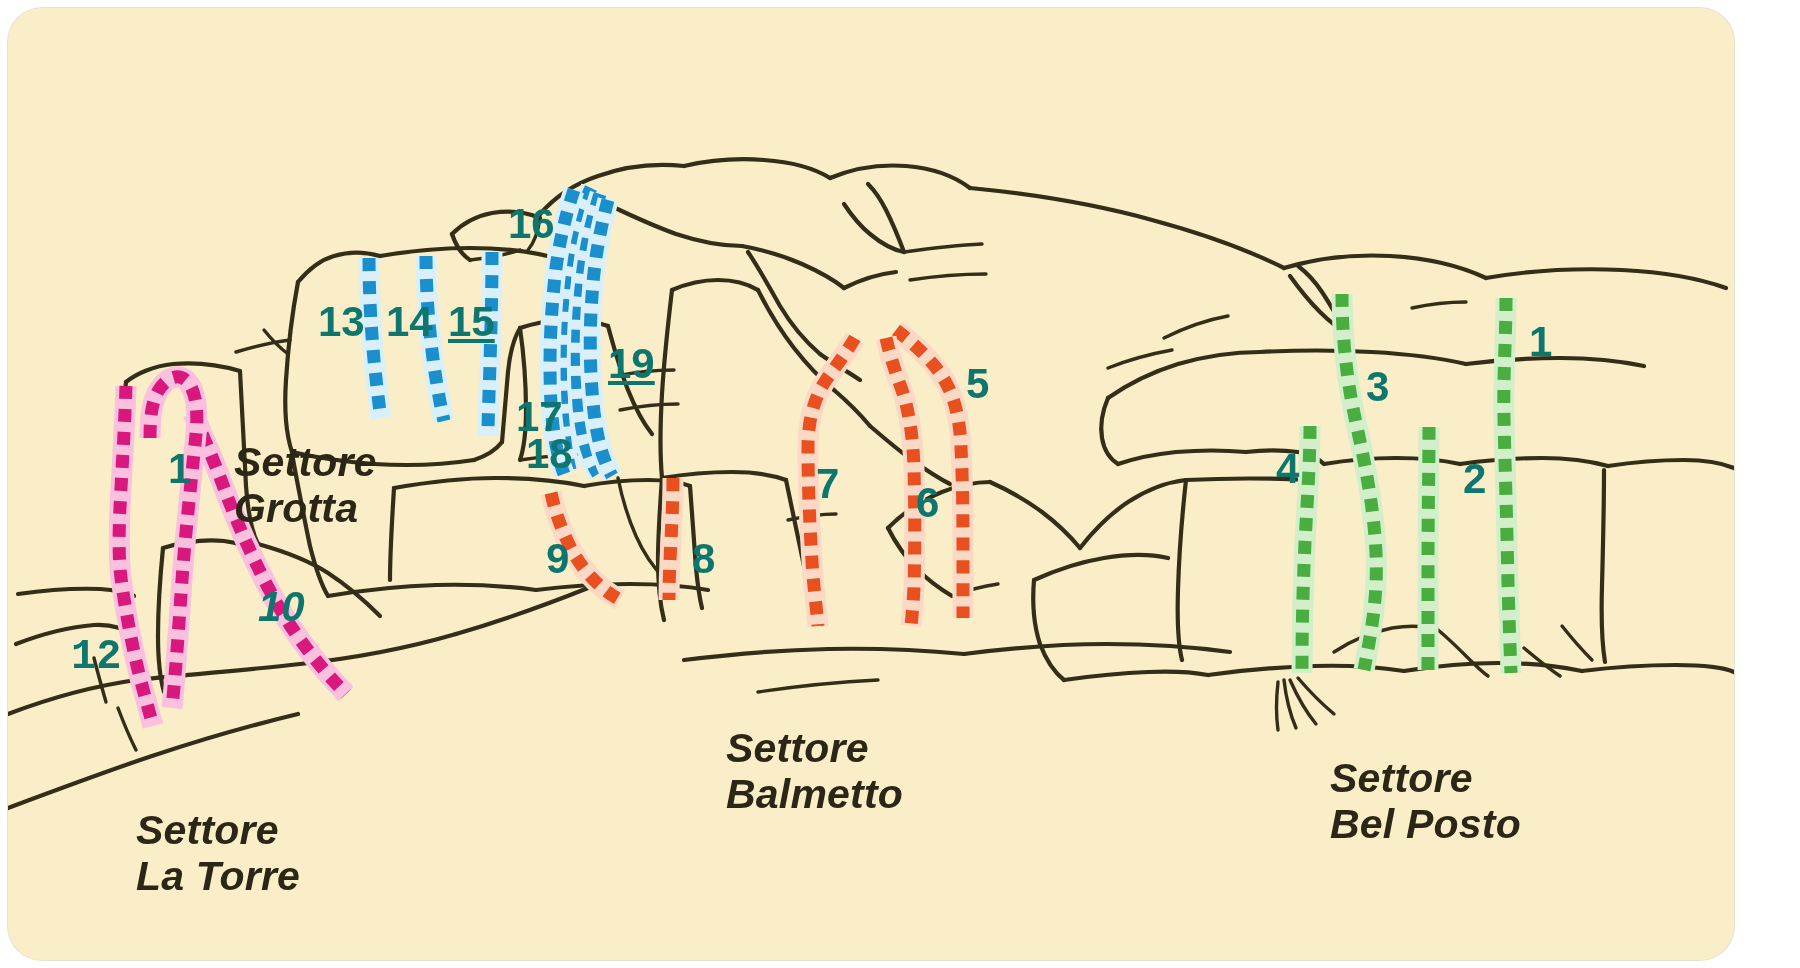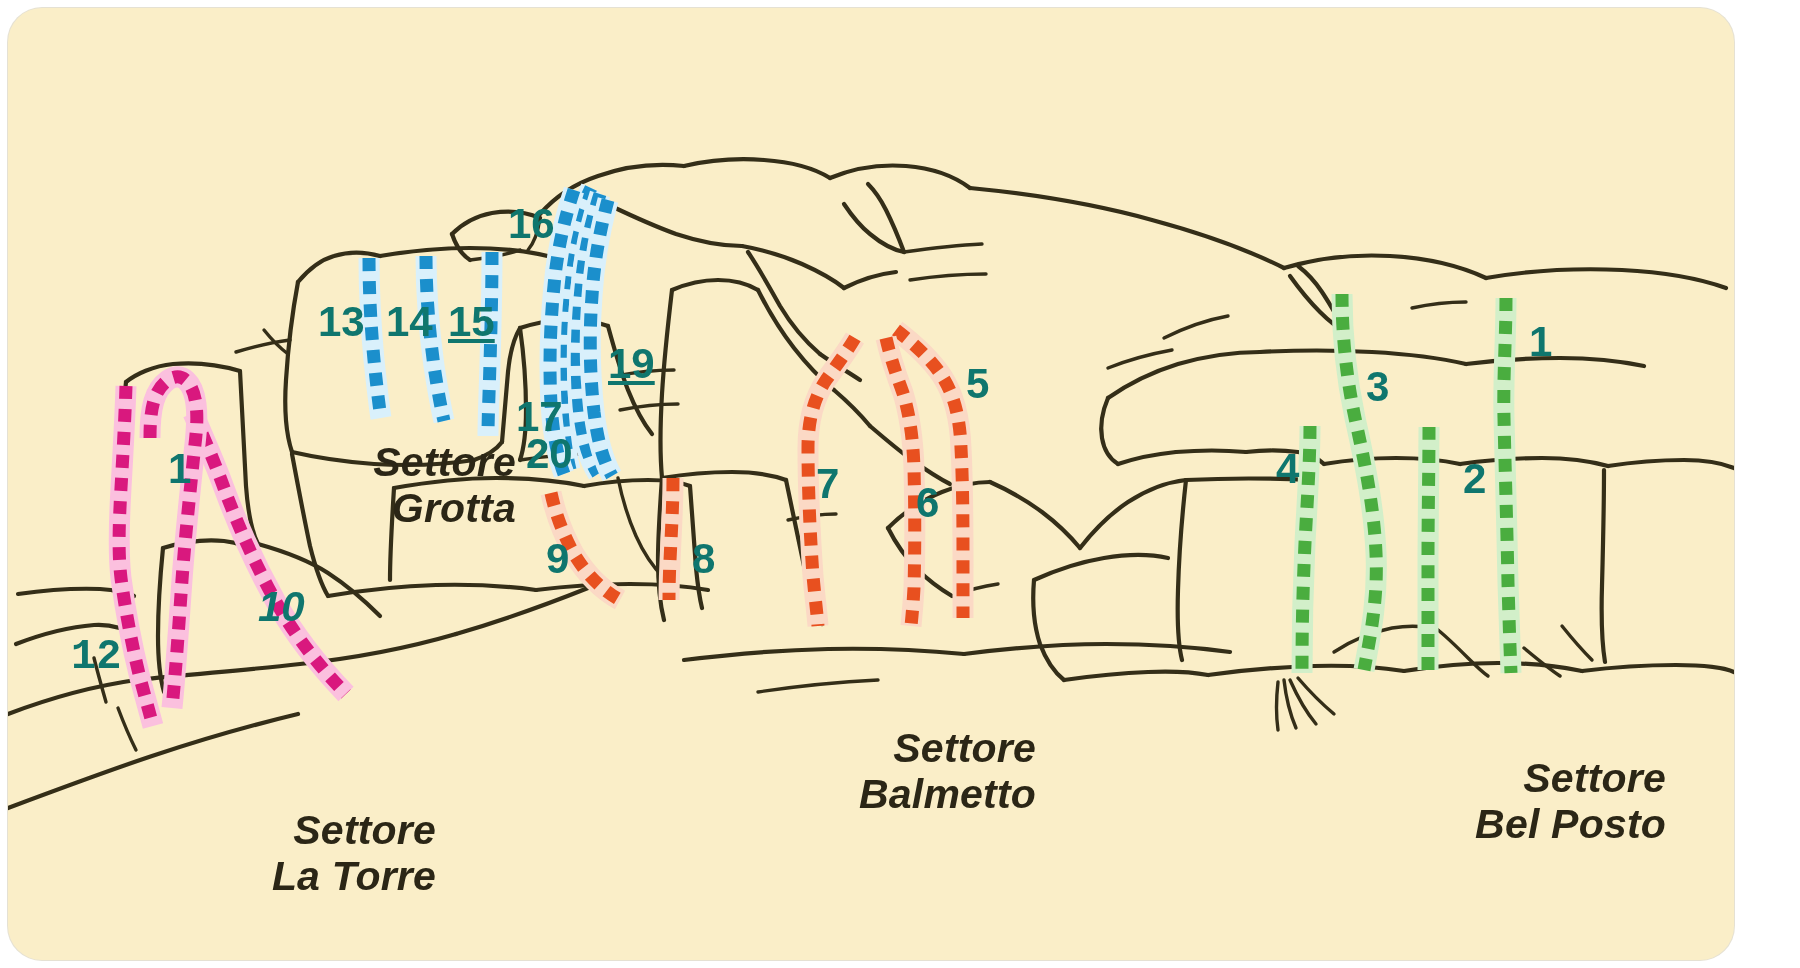--- a/index.html
+++ b/index.html
@@ -58,21 +58,21 @@
     stroke-linejoin: round;
   }
   .sector-label {
     position: absolute;
     font-family: "Liberation Sans", sans-serif;
     font-weight: bold;
     font-style: italic;
     color: #2b2616;
     font-size: 41px;
     line-height: 1.12;
-    text-align: right;
+    text-align: left;
     white-space: pre-line;
     letter-spacing: 0.2px;
     user-select: none;
   }
   .route-num {
     position: absolute;
     font-family: "Liberation Sans", sans-serif;
     font-weight: bold;
     color: #0f766e;
     font-size: 42px;
@@ -297,21 +297,21 @@
         <div class="route-num" style="left: 684px; top: 530px;">8</div>
         <div class="route-num" style="left: 538px; top: 530px;">9</div>
         <div class="route-num" style="left: 250px; top: 578px; font-style: italic;">10</div>
         <div class="route-num" style="left: 160px; top: 440px;">1</div>
         <div class="route-num" style="left: 63px; top: 628px; font-family: Liberation Mono, monospace;">12</div>
         <div class="route-num" style="left: 310px; top: 293px;">13</div>
         <div class="route-num" style="left: 378px; top: 293px;">14</div>
         <div class="route-num" style="left: 440px; top: 293px; text-decoration: underline;">15</div>
         <div class="route-num" style="left: 500px; top: 195px;">16</div>
         <div class="route-num" style="left: 508px; top: 388px;">17</div>
-        <div class="route-num" style="left: 518px; top: 425px;">20</div>
+        <div class="route-num" style="left: 518px; top: 425px;">18</div>
         <div class="route-num" style="left: 600px; top: 335px; text-decoration: underline;">19</div>
       </div>
 
     <div id="sector-labels">
         <div class="sector-label" style="left: 128px; top: 800px; width: 300px;">Settore
 La Torre</div>
         <div class="sector-label" style="left: 226px; top: 432px; width: 282px;">Settore
 Grotta</div>
         <div class="sector-label" style="left: 718px; top: 718px; width: 310px;">Settore
 Balmetto</div>

